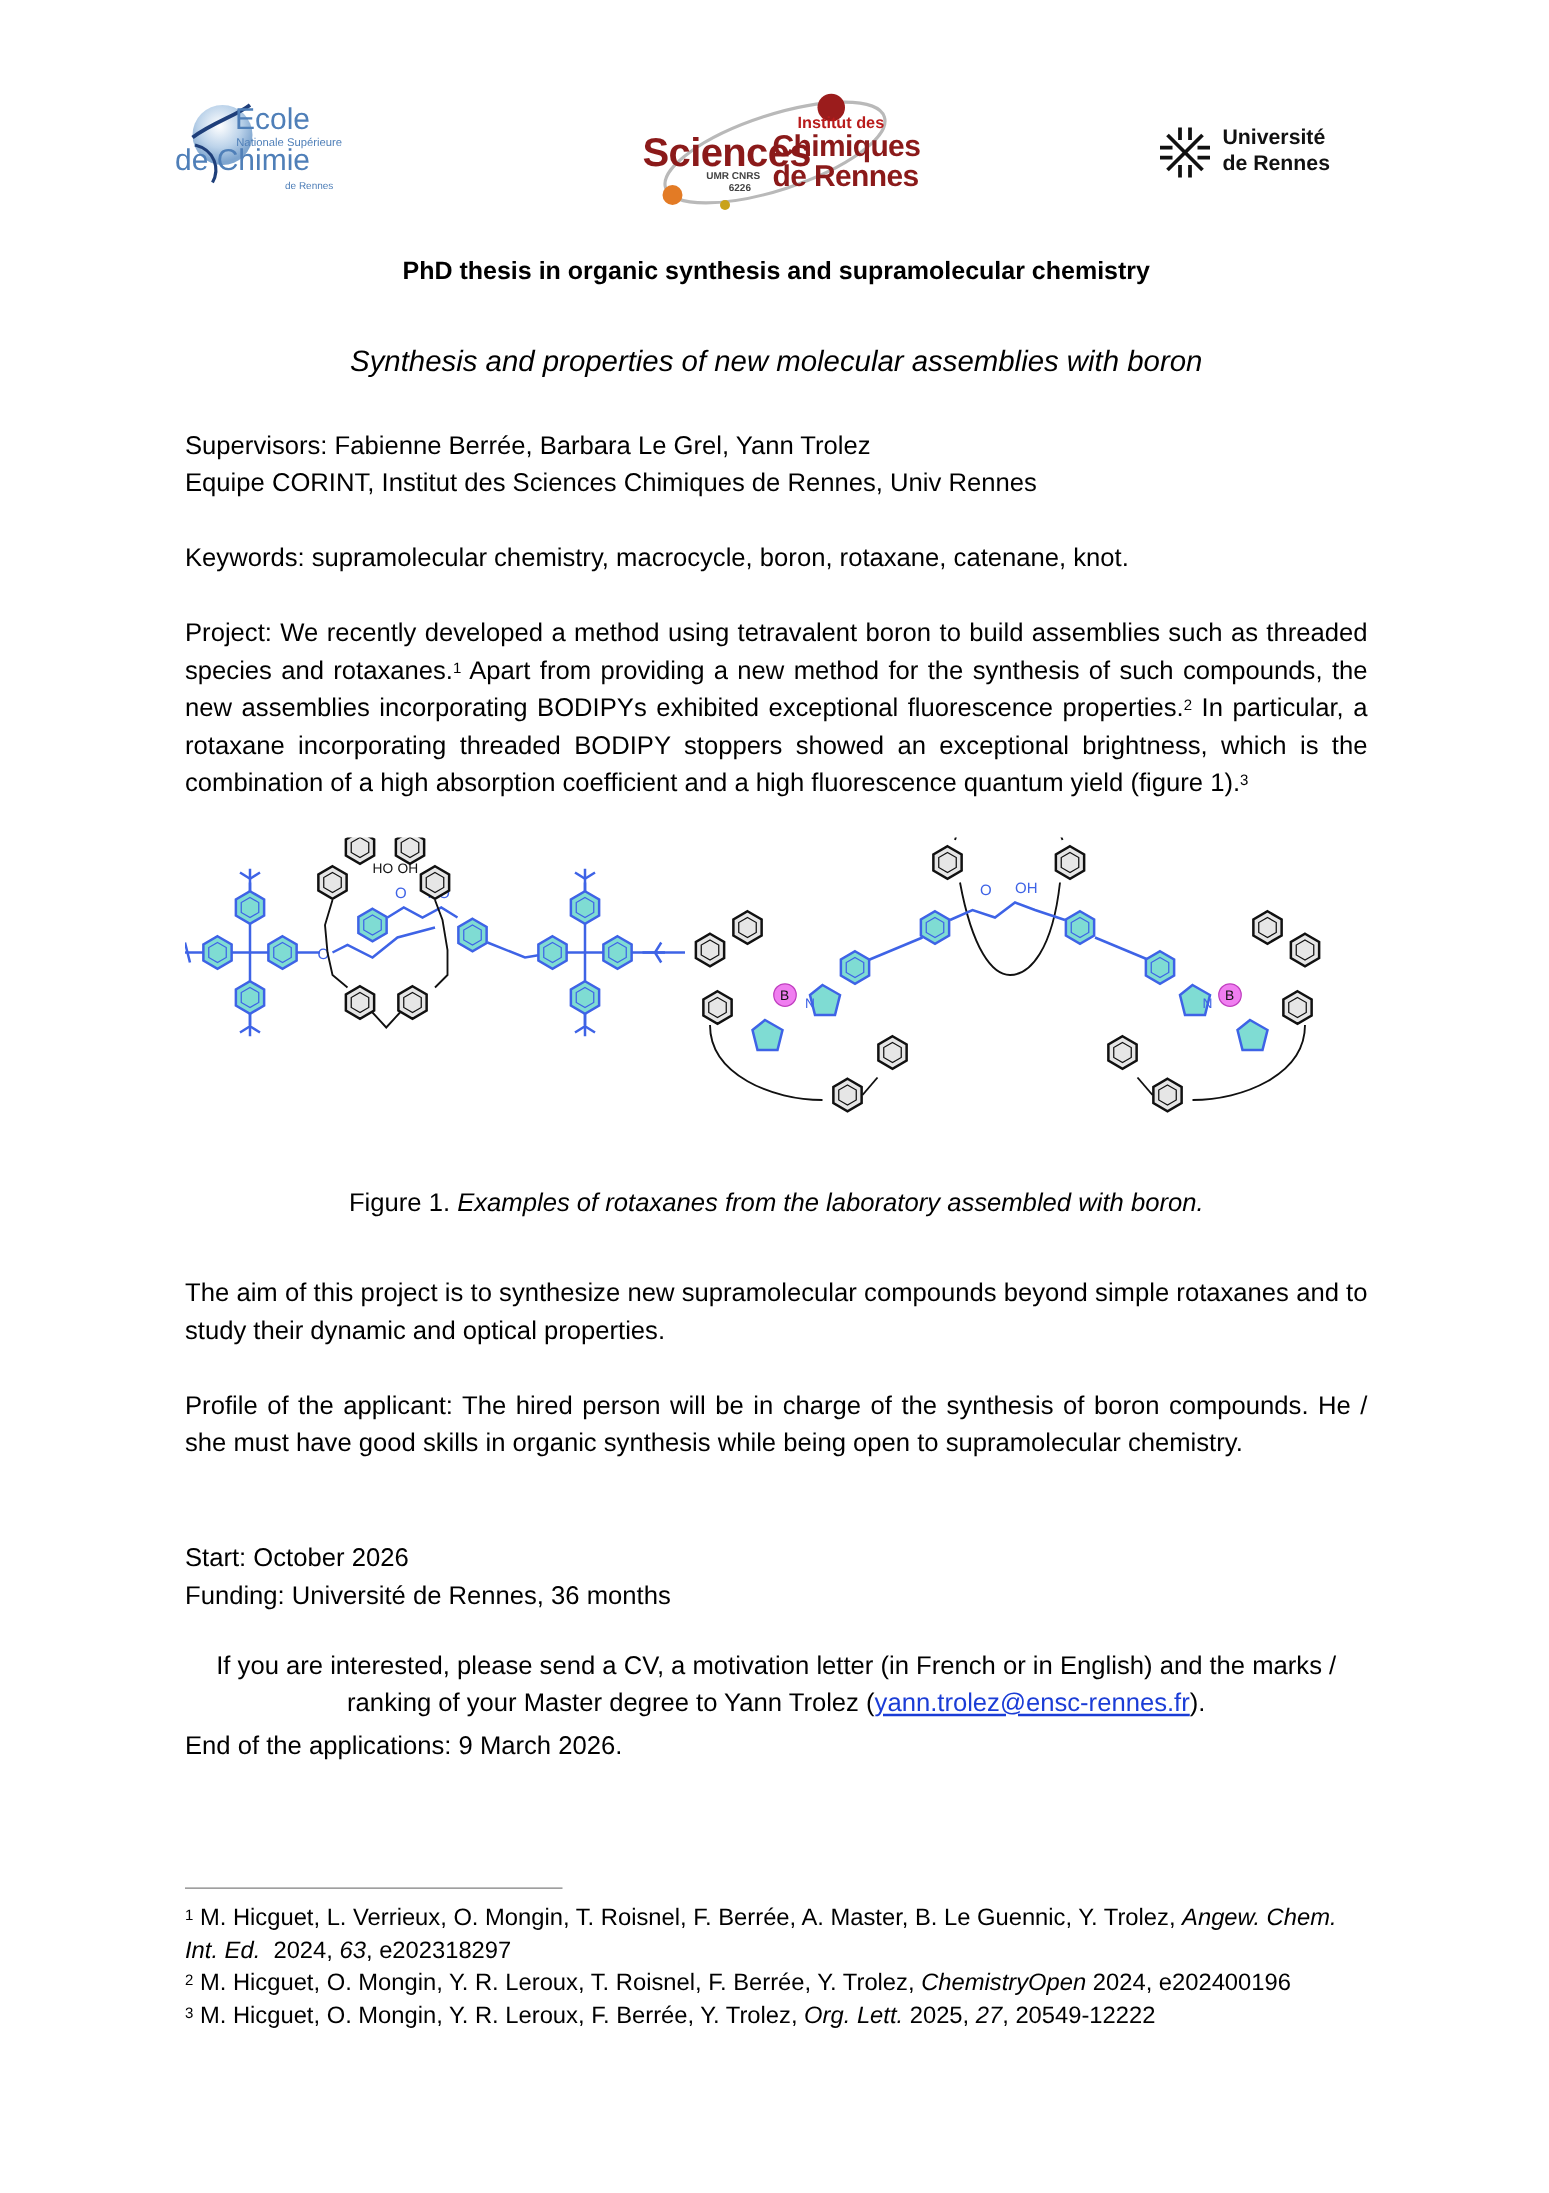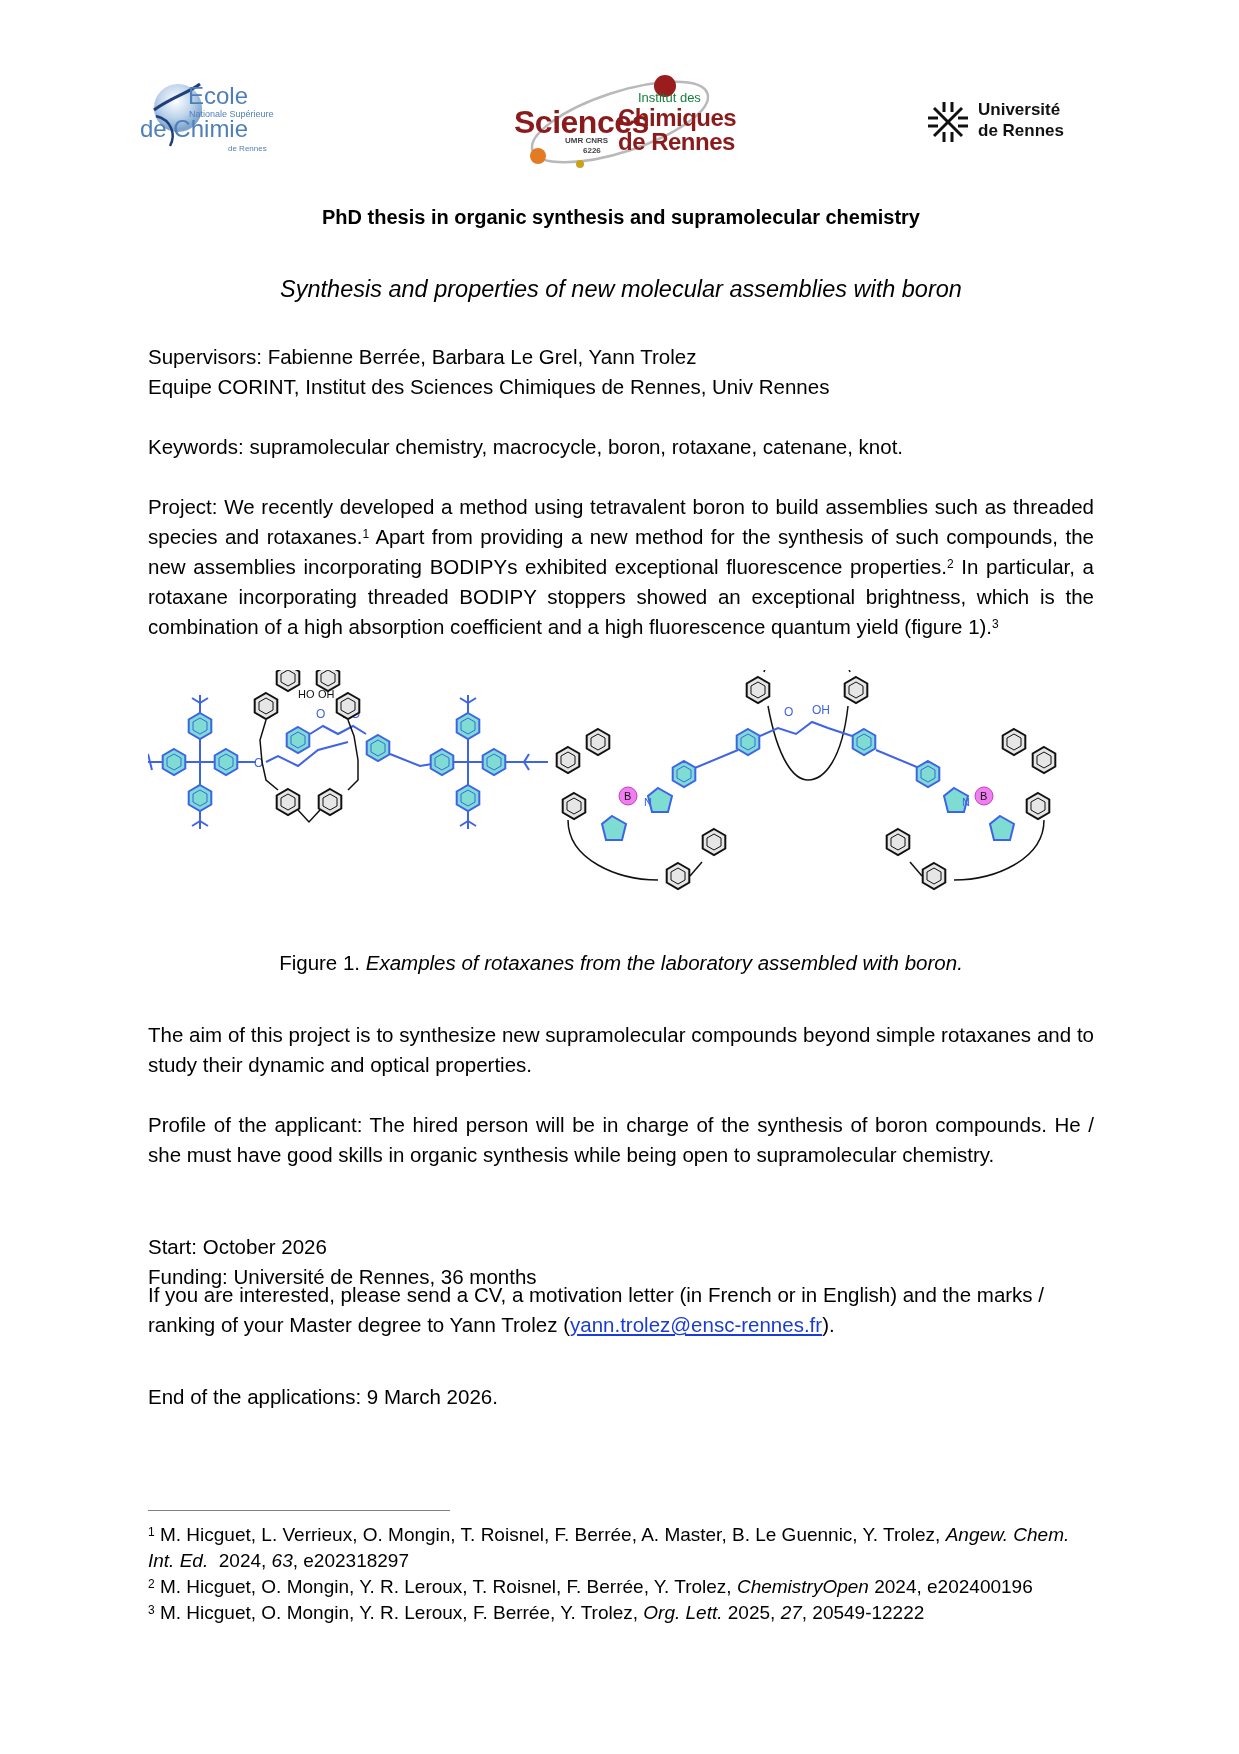--- a/index.html
+++ b/index.html
@@ -46,21 +46,21 @@
       <div style="position:absolute; left:78px; top:64px; font-size:8px; color:#4f7fb8; white-space:nowrap;">de Rennes</div>
     </div>
 
     <div class="logo" style="left:510px; top:70px; width:215px; height:100px;">
       <svg width="215" height="100" viewBox="0 0 215 100" style="position:absolute; left:0; top:0;">
         <ellipse cx="110" cy="52" rx="92" ry="30" transform="rotate(-18 110 52)" fill="none" stroke="#b9b9b9" stroke-width="2.5"></ellipse>
         <circle cx="155" cy="16" r="11" fill="#9b1c1c"></circle>
         <circle cx="28" cy="86" r="8" fill="#e37b25"></circle>
         <circle cx="70" cy="94" r="4" fill="#c9a21a"></circle>
       </svg>
-      <div style="position:absolute; left:128px; top:20px; font-size:13px; font-weight:normal; color:#15803d; white-space:nowrap;">Institut des</div>
+      <div style="position:absolute; left:128px; top:20px; font-size:13px; font-weight:bold; color:#b91c1c; white-space:nowrap;">Institut des</div>
       <div style="position:absolute; left:4px; top:34px; font-size:32px; font-weight:bold; color:#8b1a1a; white-space:nowrap; letter-spacing:-0.5px;">Sciences</div>
       <div style="position:absolute; left:108px; top:34px; font-size:24px; font-weight:bold; color:#8b1a1a; white-space:nowrap; letter-spacing:-0.5px;">Chimiques</div>
       <div style="position:absolute; left:55px; top:66px; font-size:8px; font-weight:bold; color:#444; white-space:nowrap;">UMR CNRS</div>
       <div style="position:absolute; left:73px; top:76px; font-size:8px; font-weight:bold; color:#444; white-space:nowrap;">6226</div>
       <div style="position:absolute; left:108px; top:58px; font-size:24px; font-weight:bold; color:#8b1a1a; white-space:nowrap; letter-spacing:-0.5px;">de Rennes</div>
     </div>
 
     <div class="logo" style="left:926px; top:100px; width:170px; height:46px;">
       <svg width="44" height="44" viewBox="0 0 44 44" style="position:absolute; left:0; top:0;">
         <g stroke="#111" stroke-width="3" stroke-linecap="butt">
@@ -233,21 +233,21 @@
 
   <div class="block txt justify" style="top:1110px;">
     <b>Profile of the applicant</b><span>: The hired person will be in charge of the </span><b>synthesis</b><span> of boron compounds. He / she must have good skills in </span><b>organic synthesis</b><span> while being open to supramolecular chemistry.</span>
   </div>
 
   <div class="block txt" style="top:1232px;">
     <div><b>Start</b><span>: October 2026</span></div>
     <div><b>Funding</b><span>: Université de Rennes, 36 months</span></div>
   </div>
 
-  <div class="block txt" style="top:1280px;">
+  <div class="block txt" style="top:1318px;text-align:center;">
     <span>If you are interested, please send a CV, a motivation letter (in French or in English) and the marks / ranking of your Master degree to Yann Trolez (</span><span class="link">yann.trolez@ensc-rennes.fr</span><span>).</span>
   </div>
   <div class="block txt" style="top:1382px;">
     <span>End of the applications: </span><b>9 March 2026</b><span>.</span>
   </div>
 
   <div class="fn-rule"></div>
   <div class="block fn" style="top:1522px;">
     <div>
       <sup>1</sup><span> M. Hicguet, L. Verrieux, O. Mongin, T. Roisnel, F. Berrée, A. Master, B. Le Guennic, Y. Trolez, </span><i>Angew. Chem. Int. Ed.</i>&nbsp; <b>2024</b><span>, </span><i>63</i><span>, e202318297</span>

